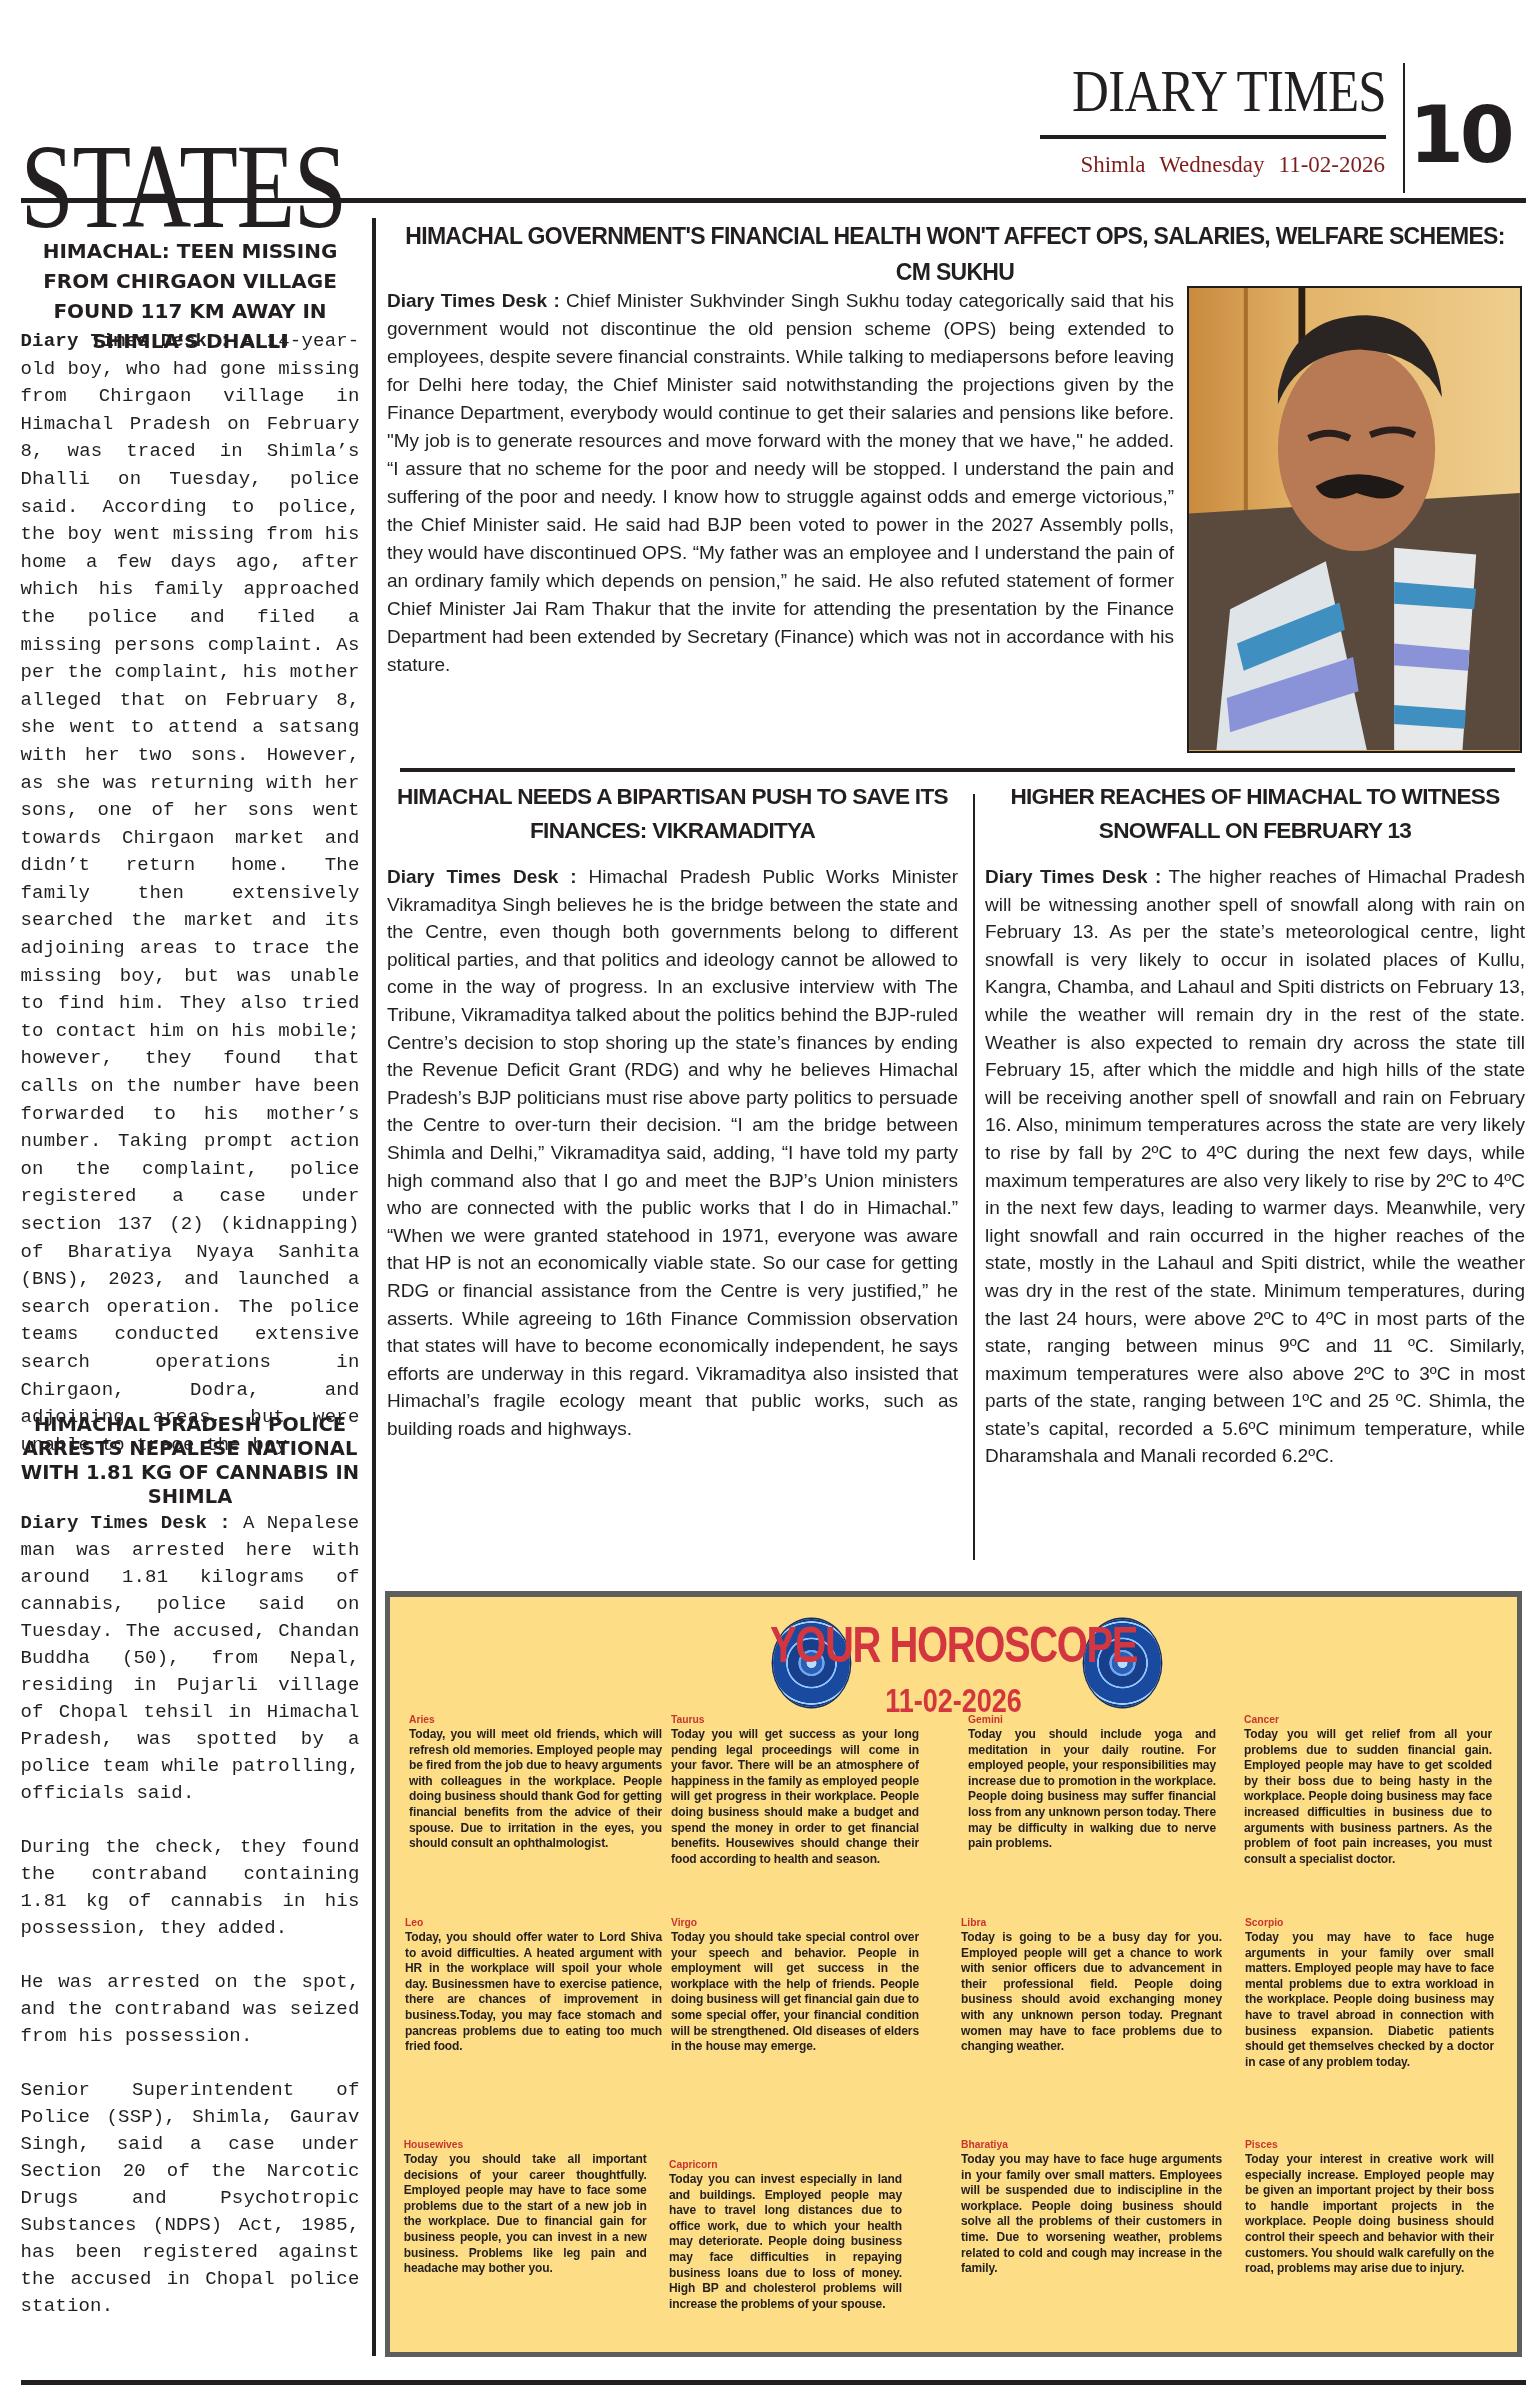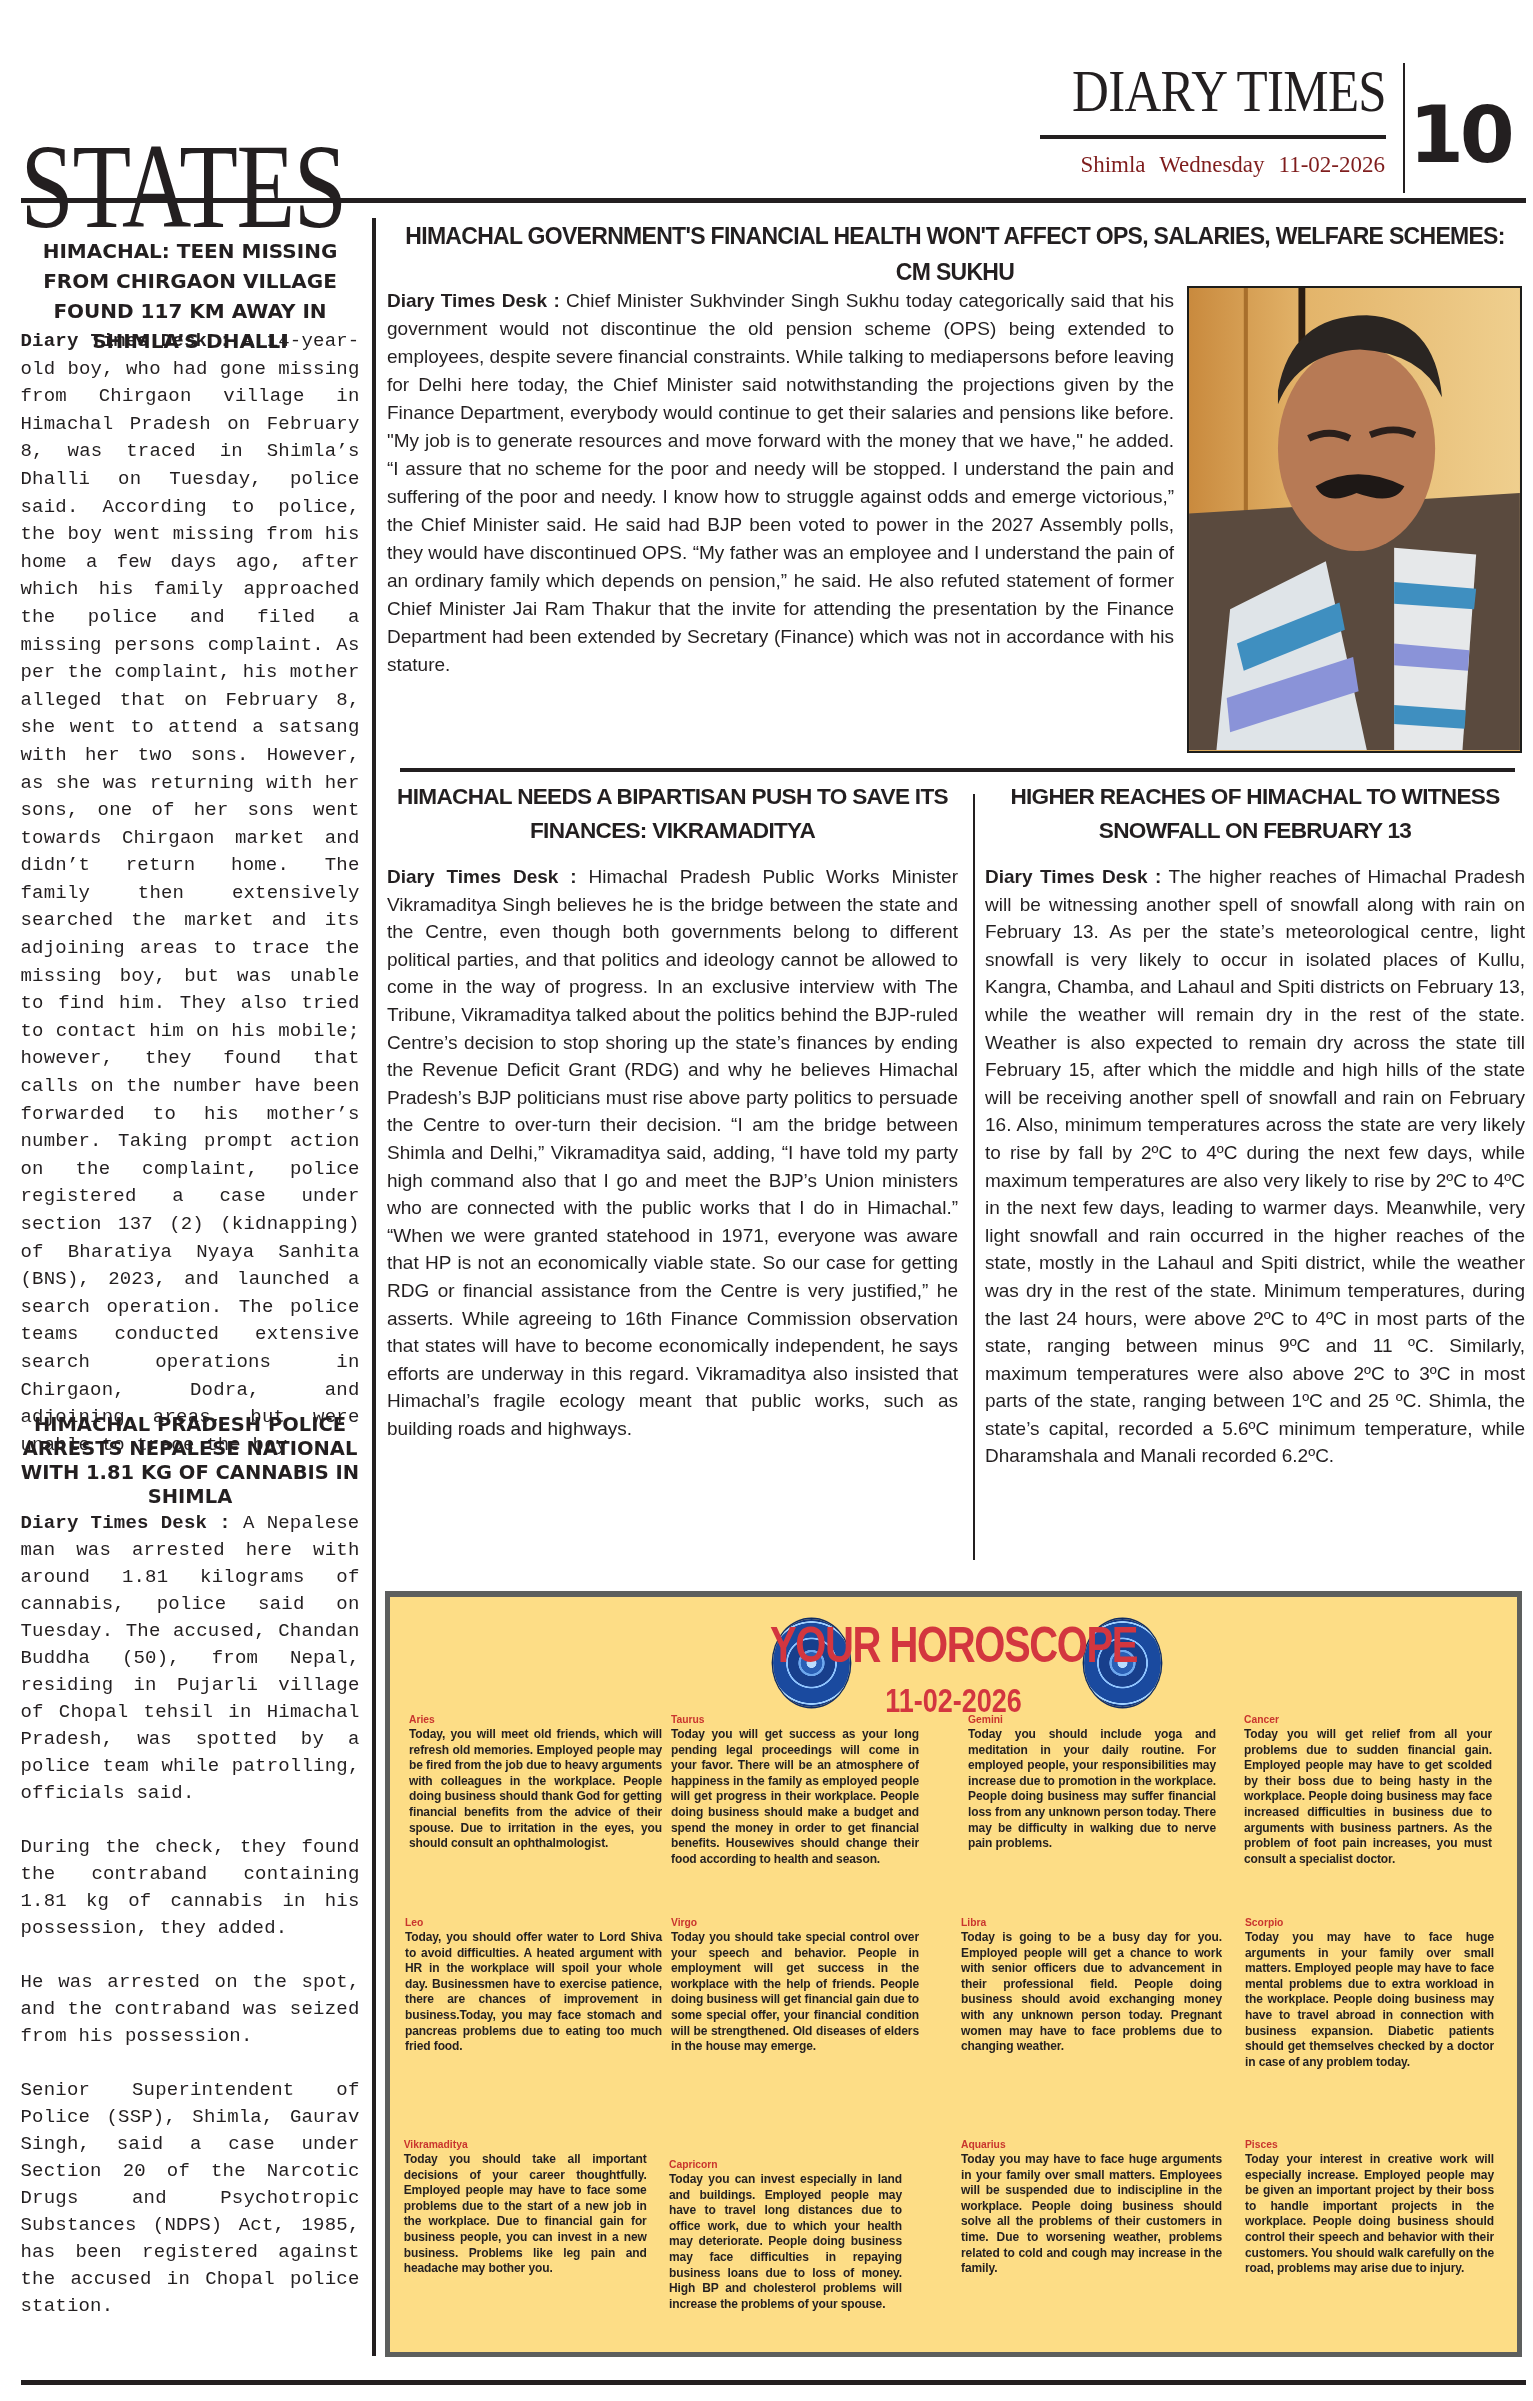--- a/index.html
+++ b/index.html
@@ -173,29 +173,29 @@
   <div class="sign" style="left:571px; top:318px; width:261px;">
     <div class="sign-name">Libra</div>
     <div class="sign-text">Today is going to be a busy day for you. Employed people will get a chance to work with senior officers due to advancement in their professional field. People doing business should avoid exchanging money with any unknown person today. Pregnant women may have to face problems due to changing weather.</div>
   </div>
   <div class="sign" style="left:855px; top:318px; width:249px;">
     <div class="sign-name">Scorpio</div>
     <div class="sign-text">Today you may have to face huge arguments in your family over small matters. Employed people may have to face mental problems due to extra workload in the workplace. People doing business may have to travel abroad in connection with business expansion. Diabetic patients should get themselves checked by a doctor in case of any problem today.</div>
   </div>
 
   <div class="sign" style="left:13.7px; top:540px; width:243px;">
-    <div class="sign-name">Vikramaditya</div>
+    <div class="sign-name">Housewives</div>
     <div class="sign-text">Today you should take all important decisions of your career thoughtfully. Employed people may have to face some problems due to the start of a new job in the workplace. Due to financial gain for business people, you can invest in a new business. Problems like leg pain and headache may bother you.</div>
   </div>
   <div class="sign" style="left:279px; top:560px; width:233px;">
     <div class="sign-name">Capricorn</div>
     <div class="sign-text">Today you can invest especially in land and buildings. Employed people may have to travel long distances due to office work, due to which your health may deteriorate. People doing business may face difficulties in repaying business loans due to loss of money. High BP and cholesterol problems will increase the problems of your spouse.</div>
   </div>
   <div class="sign" style="left:571px; top:540px; width:261px;">
-    <div class="sign-name">Aquarius</div>
+    <div class="sign-name">Bharatiya</div>
     <div class="sign-text">Today you may have to face huge arguments in your family over small matters. Employees will be suspended due to indiscipline in the workplace. People doing business should solve all the problems of their customers in time. Due to worsening weather, problems related to cold and cough may increase in the family.</div>
   </div>
   <div class="sign" style="left:855px; top:540px; width:249px;">
     <div class="sign-name">Pisces</div>
     <div class="sign-text">Today your interest in creative work will especially increase. Employed people may be given an important project by their boss to handle important projects in the workplace. People doing business should control their speech and behavior with their customers. You should walk carefully on the road, problems may arise due to injury.</div>
   </div>
 </div>
 
 
 </body></html>

